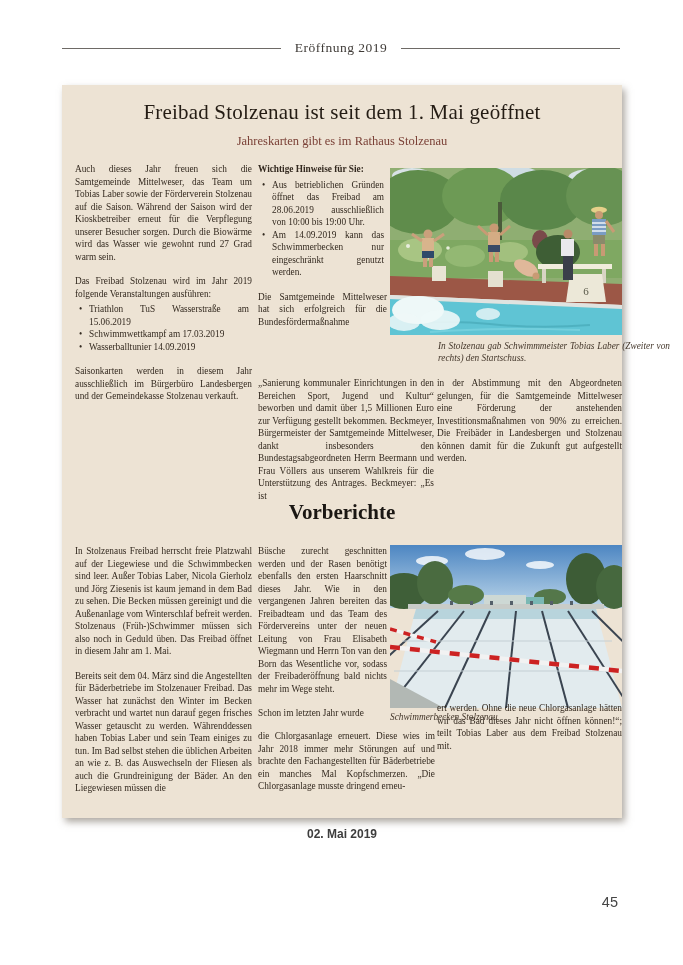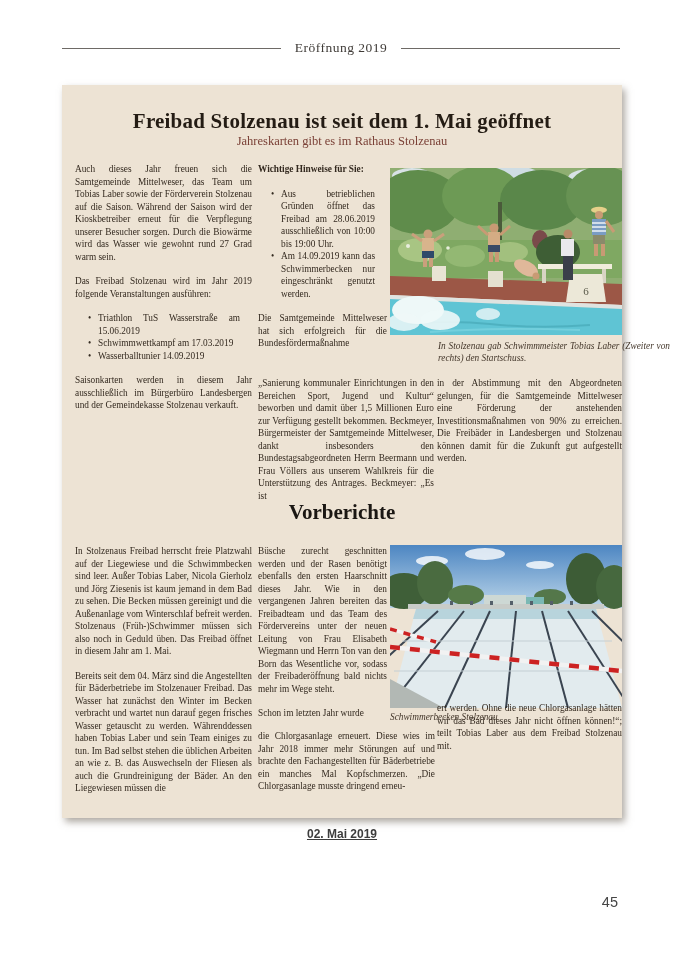--- a/index.html
+++ b/index.html
@@ -8,40 +8,40 @@
     font-family:"Liberation Serif", serif;color:#33291f;overflow:hidden;
   }
   .abs{position:absolute;}
   
   .pg-header{left:62px;top:40px;width:558px;display:flex;align-items:center;gap:14px;}
   .hrule{flex:1;height:0;border-top:1px solid #6e6a66;}
   .htitle{font-size:13.5px;color:#3f3b37;letter-spacing:.5px;white-space:nowrap;}
   
   .box{left:62px;top:85px;width:560px;height:733px;background:#ede3d4;
        box-shadow:3px 4px 7px rgba(110,100,88,.55);}
-  .a-title{left:62px;top:109px;width:560px;text-align:center;font-size:21px;
-           font-weight:bold;color:#241c14;letter-spacing:.2px;}
+  .a-title{left:62px;top:100px;width:560px;text-align:center;font-size:21px;
+           font-weight:normal;color:#241c14;letter-spacing:.2px;}
   .a-subtitle{left:62px;top:134px;width:560px;text-align:center;font-size:12.5px;
               color:#7a4036;}
   
   .tcol{font-size:9.3px;line-height:12.5px;text-align:justify;color:#33291f;}
   .tcol p{margin:0 0 12px 0;}
   .bold{font-weight:bold;}
-  ul.blist{list-style:none;margin:12px;padding:0;}
+  ul.blist{list-style:none;margin:3px;padding:0;}
   ul.blist>li{position:relative;padding-left:11px;}
   ul.blist>li::before{content:"\2022";position:absolute;left:1px;top:0;}
   ul.blist ul.blist{margin-left:13px;}
   
   .photo{display:block;}
   .caption{font-style:italic;font-size:9.3px;line-height:12px;color:#43362a;}
   
   .v-title{left:62px;top:500px;width:560px;text-align:center;font-size:21px;
            font-weight:bold;color:#1b1713;}
   .footer-date{left:62px;top:827px;width:560px;text-align:center;
-    font-family:"Liberation Sans", sans-serif;font-weight:bold;font-size:12px;color:#3d3d3d;text-decoration:underline;}
+    font-family:"Liberation Sans", sans-serif;font-weight:bold;font-size:12px;color:#3d3d3d;}
   .page-num{left:580px;top:894px;width:38px;text-align:right;
     font-family:"Liberation Sans", sans-serif;font-size:14.5px;color:#454545;}
 </style>
 </head>
 <body>
 
 <div class="abs pg-header">
   <div class="hrule"></div>
   <div class="htitle">Eröffnung 2019</div>
   <div class="hrule"></div>

